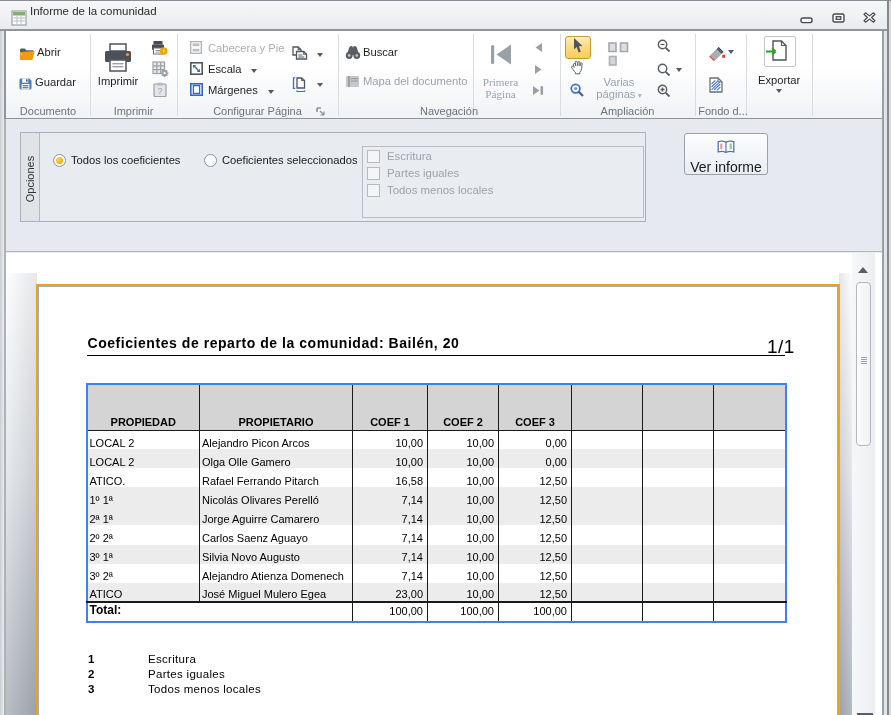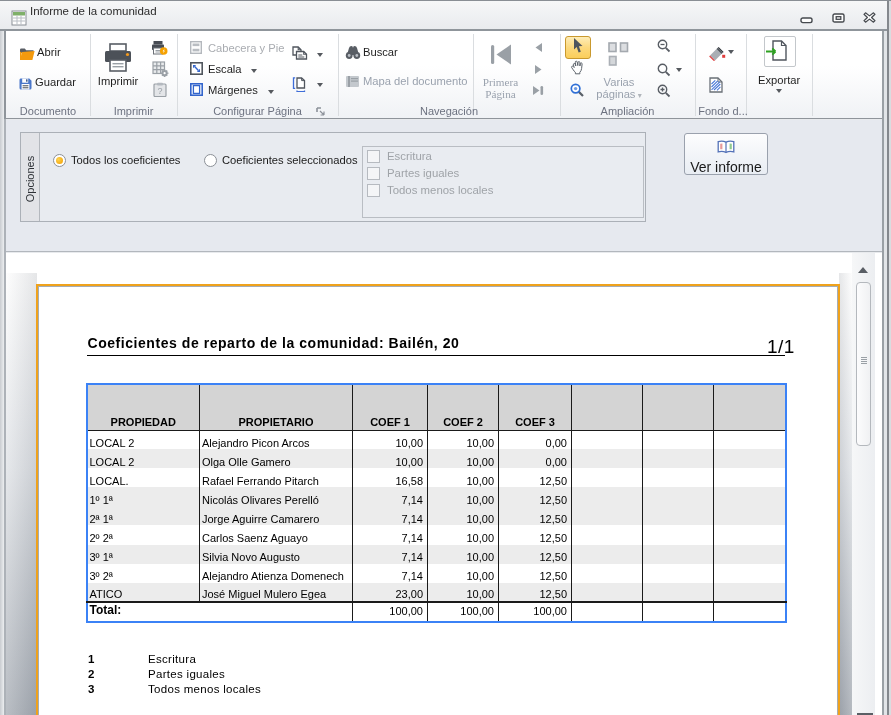--- a/index.html
+++ b/index.html
@@ -382,21 +382,21 @@
             <td>LOCAL 2</td>
             <td>Olga Olle Gamero</td>
             <td class="num">10,00</td>
             <td class="num">10,00</td>
             <td class="num">0,00</td>
             <td></td>
             <td></td>
             <td></td>
           </tr>
         <tr>
-            <td>LOCAL.</td>
+            <td>ATICO.</td>
             <td>Rafael Ferrando Pitarch</td>
             <td class="num">16,58</td>
             <td class="num">10,00</td>
             <td class="num">12,50</td>
             <td></td>
             <td></td>
             <td></td>
           </tr>
         <tr class="alt">
             <td>1º 1ª</td>

